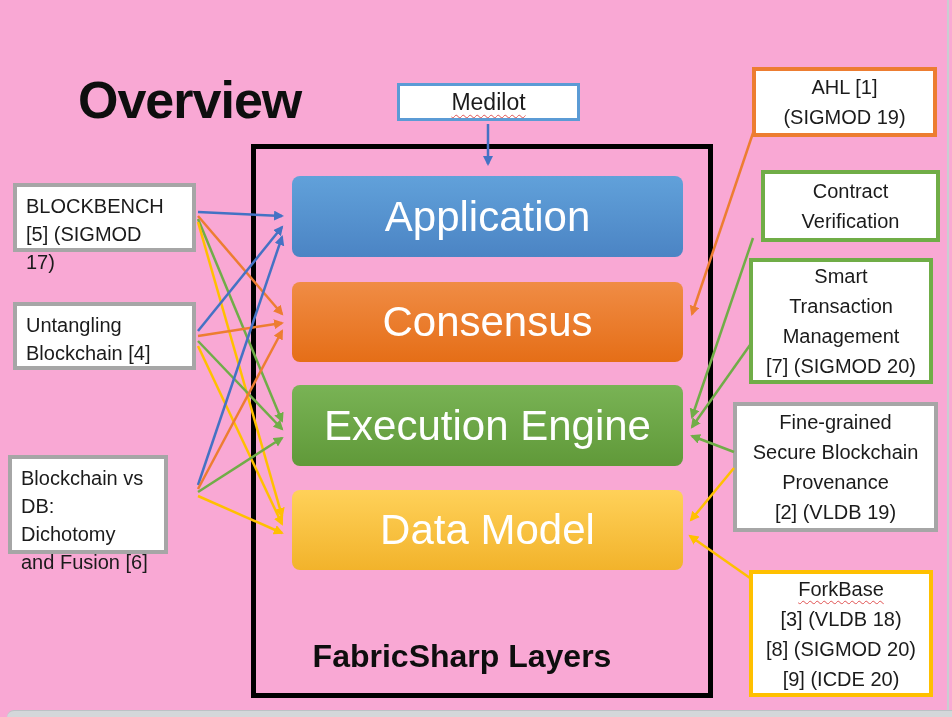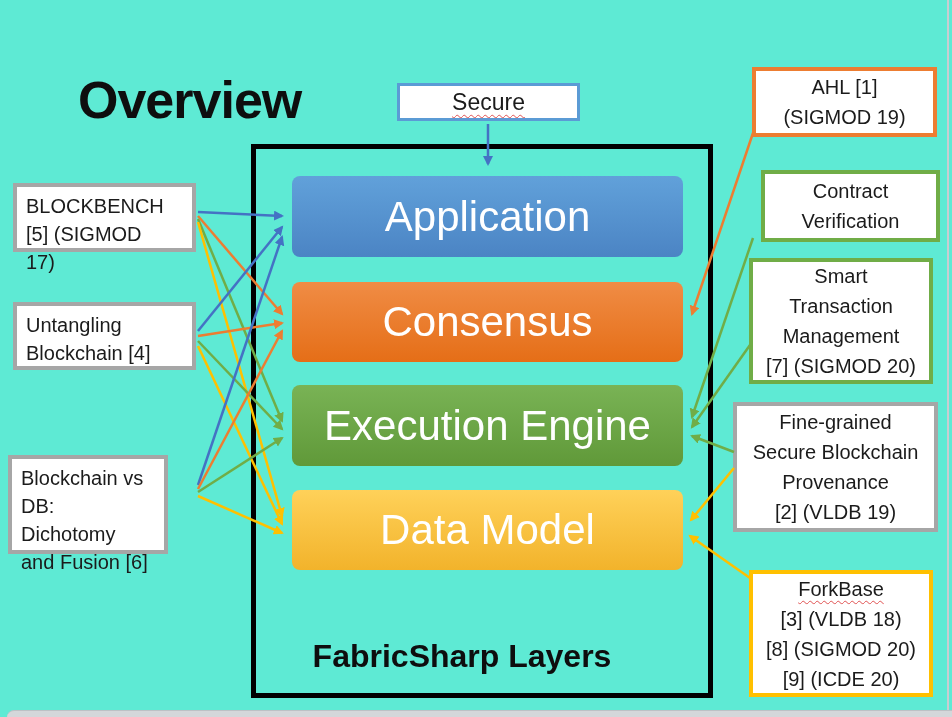--- a/index.html
+++ b/index.html
@@ -1,18 +1,18 @@
 <!DOCTYPE html>
 <html><head>
 <meta charset="utf-8">
 <style>
   html,body{margin:0;padding:0;background:#ffffff;}
   #canvas{
     position:relative;width:952px;height:717px;overflow:hidden;
-    background:#5eead4;font-family:"Liberation Sans",sans-serif;color:#1b1b1b;
+    background:#f9a8d4;font-family:"Liberation Sans",sans-serif;color:#1b1b1b;
   }
   .abs{position:absolute;}
   
   #right-edge{left:947px;top:0;width:2px;height:717px;background:#c9cdd1;}
   #bottom-edge{left:7px;top:710px;width:945px;height:7px;background:#d4d7da;
     border-top:1px solid #bdc1c5;border-top-left-radius:7px;}
   
   #title{left:78px;top:70px;font-size:52px;line-height:60px;font-weight:700;color:#0e0e0e;letter-spacing:-1px;}
   
   #medilot{left:397px;top:83px;width:183px;height:38px;border:3px solid #5B9BD5;background:#fff;
@@ -46,21 +46,21 @@
   line{stroke-width:2.5px;}
 </style>
 </head>
 <body>
 
 <div id="canvas">
 
   <div class="abs" id="title">Overview</div>
 
   <div class="abs" id="medilot">
-    <span class="wavy">Secure</span>
+    <span class="wavy">Medilot</span>
   </div>
 
   <div class="abs" id="frame"></div>
   <div class="abs" id="frame-caption">FabricSharp Layers</div>
 
   <div class="abs layer" id="layer-application">
     <span>Application</span>
   </div>
   <div class="abs layer" id="layer-execution-engine">
     <span>Execution Engine</span>

